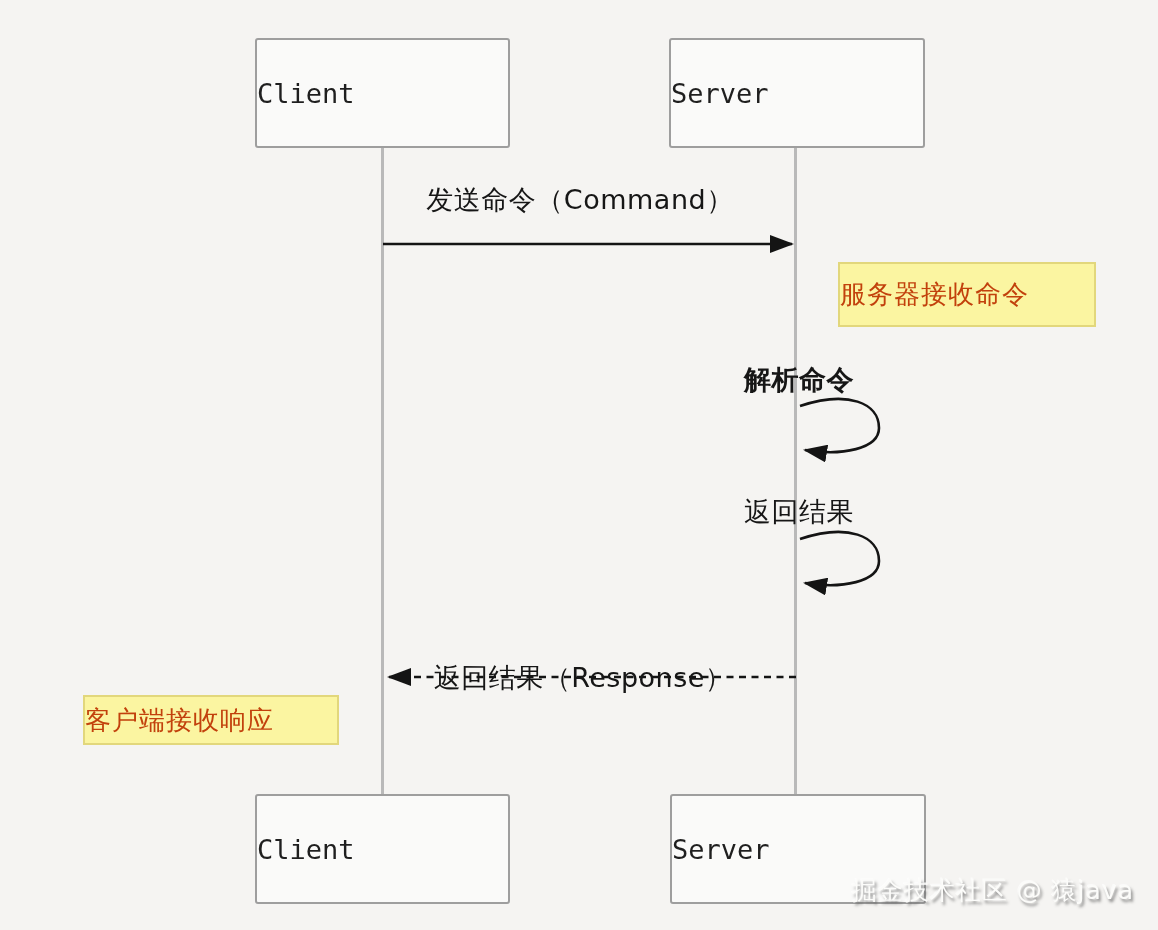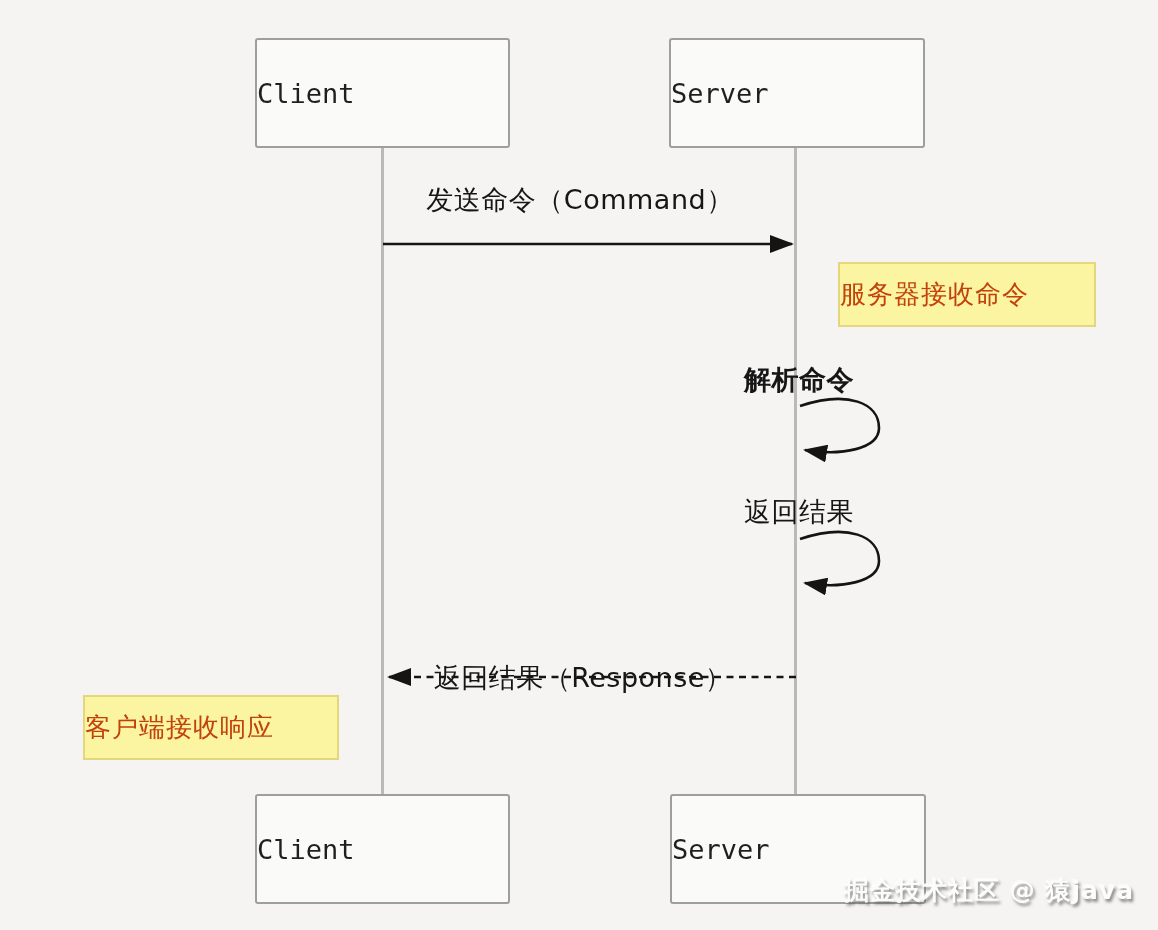--- a/index.html
+++ b/index.html
@@ -74,27 +74,27 @@
     box-sizing: border-box;
     display: flex;
     align-items: center;
     justify-content: flex-start;
     font-size: 26px;
     color: #c2410c;
     z-index: 4;
     letter-spacing: 1px;
   }
   .note-server { left: 838px; top: 262px; width: 258px; height: 65px; }
-  .note-client { left: 83px;  top: 695px; width: 256px; height: 65px; }
+  .note-client { left: 83px;  top: 695px; width: 256px; height: 50px; }
   .watermark {
     position: absolute;
     right: 24px;
     top: 874px;
     font-size: 25px;
-    font-weight: bold;
+    font-weight: normal;
     white-space: nowrap;
     color: #fcfcfa;
     text-shadow: 2px 3px 3px rgba(85, 85, 85, 0.65), -1px -1px 0 rgba(255,255,255,0.6);
     z-index: 10;
     letter-spacing: 1px;
   }
 </style>
 </head>
 <body>
 

